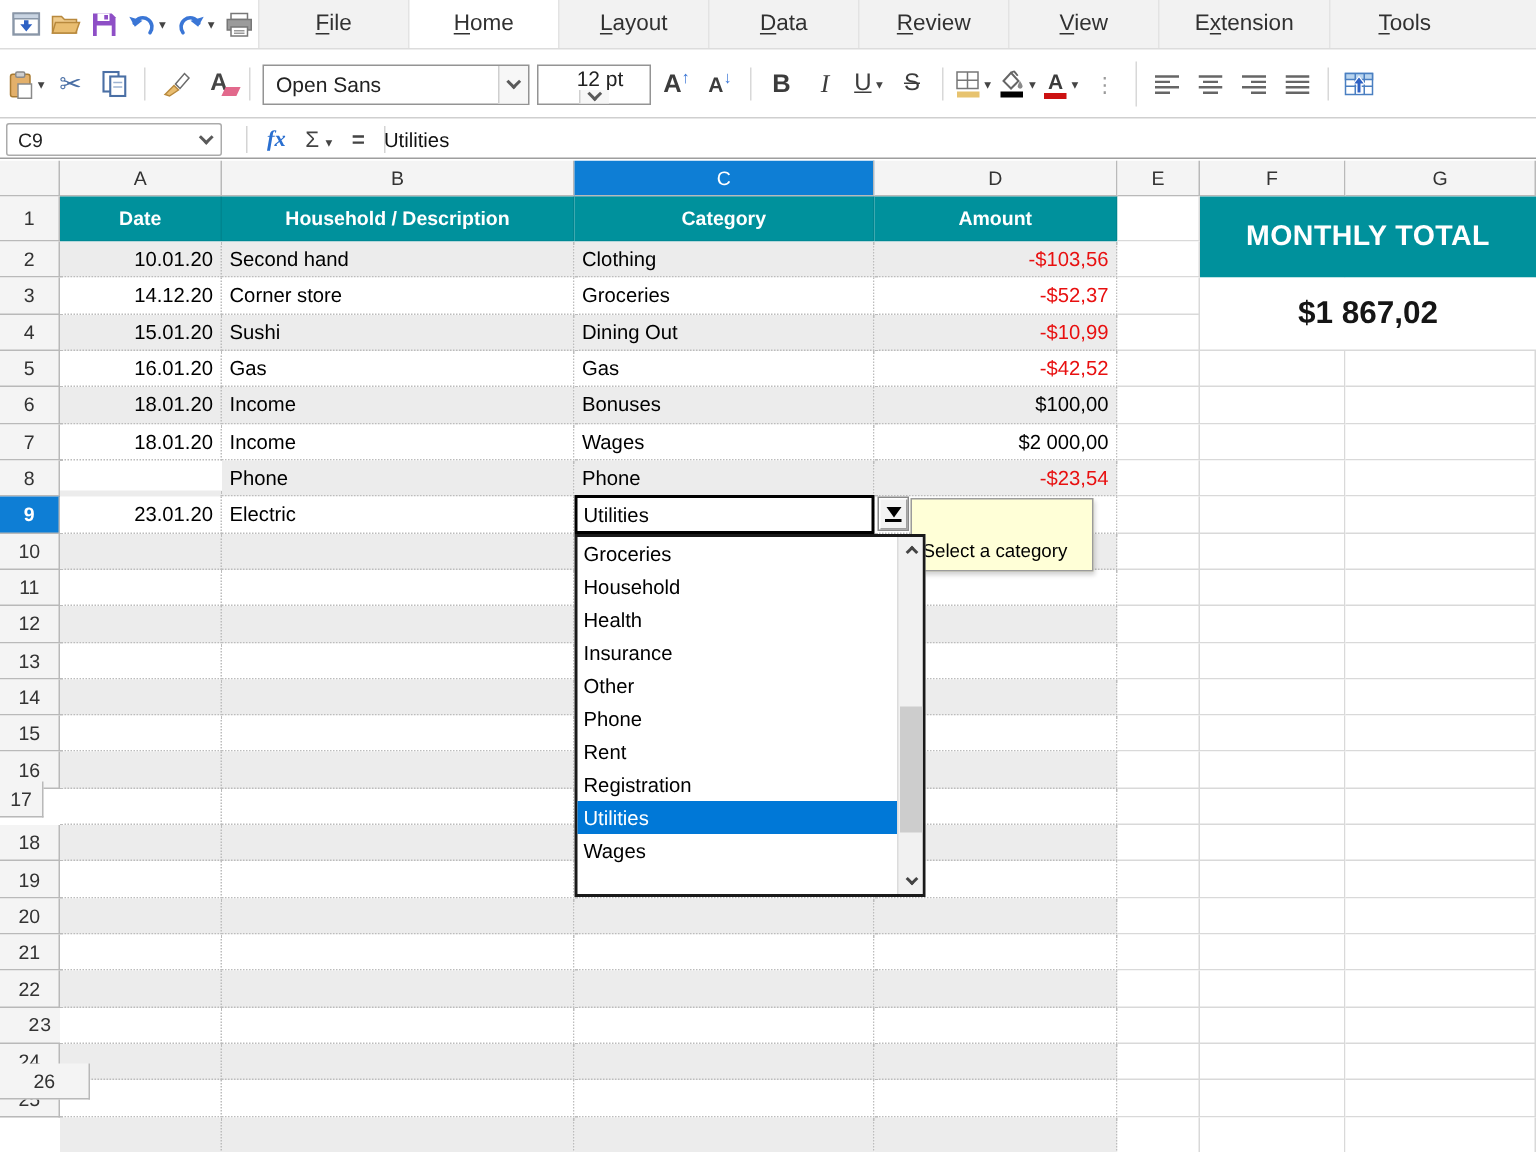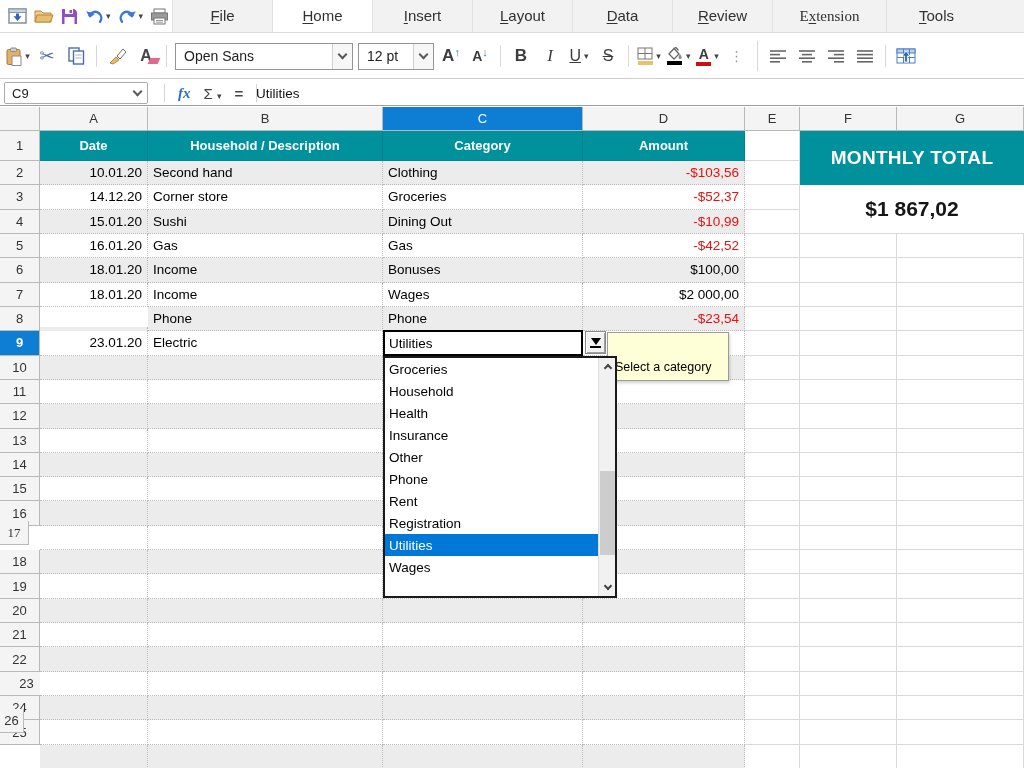--- a/index.html
+++ b/index.html
@@ -12,21 +12,21 @@
 
   
   .menubar{position:absolute;top:0;left:0;width:1024px;height:33px;background:#fff;
            border-bottom:1px solid #dcdcdc;display:flex;align-items:stretch;}
   .menu-icons{display:flex;align-items:center;padding-left:8px;gap:7px;width:172px;flex:none;background:#fff;}
   .mi{display:flex;align-items:center;justify-content:center;height:24px;}
   .mi .caret{font-size:9px;color:#444;margin-left:2px;}
   .menu-tabs{display:flex;flex:1;background:#f2f2f2;}
   .menu-tab{width:100px;flex:none;text-align:center;line-height:32px;font-size:15px;color:#313131;
             border-left:1px solid #e3e3e3;cursor:default;}
-  .menu-tab.wide{width:114px;font-family:Liberation Serif, serif;}
+  .menu-tab.wide{width:114px;}
   .menu-tab.active{background:#fff;}
   .menu-tab u{text-underline-offset:2px;}
 
   
   .toolbar{position:absolute;top:34px;left:0;width:1024px;height:45px;background:#fff;
            border-bottom:1px solid #cfcfcf;display:flex;align-items:center;padding:0 6px;gap:5px;}
   .tbtn{display:flex;align-items:center;justify-content:center;height:30px;min-width:24px;color:#3c3c3c;}
   .tbtn .caret{font-size:9px;color:#444;margin-left:3px;}
   .tsep{width:1px;height:22px;background:#d8d8d8;margin:0 3px;flex:none;}
   .combo{height:27px;border:1px solid #949494;background:#fff;display:flex;align-items:center;flex:none;}
@@ -150,24 +150,24 @@
         <rect x="1.5" y="5" width="16" height="7" fill="#9b9b9b" stroke="#777"></rect>
         <rect x="4" y="10" width="11" height="6" fill="#fff" stroke="#777"></rect>
         <line x1="6" y1="12.5" x2="13" y2="12.5" stroke="#999"></line>
         <line x1="6" y1="14.2" x2="13" y2="14.2" stroke="#999"></line>
       </svg>
     </div>
   </div>
   <div class="menu-tabs">
       <div class="menu-tab"><u>F</u>ile</div>
       <div class="menu-tab active"><u>H</u>ome</div>
-      <div class="menu-tab"><u>I</u>nsert</div>
       <div class="menu-tab"><u>L</u>ayout</div>
       <div class="menu-tab"><u>D</u>ata</div>
       <div class="menu-tab"><u>R</u>eview</div>
+      <div class="menu-tab"><u>V</u>iew</div>
       <div class="menu-tab wide">E<u>x</u>tension</div>
       <div class="menu-tab"><u>T</u>ools</div>
     </div>
 </div>
 
 <div class="toolbar">
   <div class="tbtn">
     <svg width="16" height="19" viewBox="0 0 16 19">
       <rect x="1" y="2.5" width="13" height="15" rx="1.5" fill="#E3B06B" stroke="#A87B33"></rect>
       <rect x="4.5" y="1" width="6" height="3.5" rx="1" fill="#cfcfcf" stroke="#8a8a8a"></rect>
@@ -199,21 +199,21 @@
       <span class="pink"></span>
     </span>
   </div>
   <div class="tsep"></div>
   <div class="combo" style="width:178px;">
     <span class="val">Open Sans</span>
     <span class="chevbox">
         <span class="chev"></span>
       </span>
   </div>
-  <div class="combo" style="width:76px;">
+  <div class="combo" style="width:76px;flex-direction:column;">
     <span class="val">12 pt</span>
     <span class="chevbox">
         <span class="chev"></span>
       </span>
   </div>
   <div class="tbtn">
     <span style="font-size:17px;font-weight:bold;">A</span>
     <span class="fs-arrow">↑</span>
   </div>
   <div class="tbtn">
@@ -464,21 +464,21 @@
       <div class="cell plain" style="left: 800px; top: 370.16px; width: 97px; height: 24.32px;"></div>
       <div class="cell plain" style="left: 897px; top: 370.16px; width: 127px; height: 24.32px;"></div>
       <div class="rhdr" style="left: 0px; top: 394.48px; width: 40px; height: 24.32px;">16</div>
       <div class="cell band r" style="left: 40px; top: 394.48px; width: 108px; height: 24.32px;"></div>
       <div class="cell band l" style="left: 148px; top: 394.48px; width: 235px; height: 24.32px;"></div>
       <div class="cell band l" style="left: 383px; top: 394.48px; width: 200px; height: 24.32px;"></div>
       <div class="cell band r" style="left: 583px; top: 394.48px; width: 162px; height: 24.32px;"></div>
       <div class="cell plain" style="left: 745px; top: 394.48px; width: 55px; height: 24.32px;"></div>
       <div class="cell plain" style="left: 800px; top: 394.48px; width: 97px; height: 24.32px;"></div>
       <div class="cell plain" style="left: 897px; top: 394.48px; width: 127px; height: 24.32px;"></div>
-      <div class="rhdr" style="left: 0px; top: 414px; width: 29px; height: 24.32px; font-family: Liberation Serif, serif;">17</div>
+      <div class="rhdr" style="left: 0px; top: 414px; width: 29px; height: 24.32px;">17</div>
       <div class="cell r" style="left: 40px; top: 418.8px; width: 108px; height: 24.32px;"></div>
       <div class="cell l" style="left: 148px; top: 418.8px; width: 235px; height: 24.32px;"></div>
       <div class="cell l" style="left: 383px; top: 418.8px; width: 200px; height: 24.32px;"></div>
       <div class="cell r" style="left: 583px; top: 418.8px; width: 162px; height: 24.32px;"></div>
       <div class="cell plain" style="left: 745px; top: 418.8px; width: 55px; height: 24.32px;"></div>
       <div class="cell plain" style="left: 800px; top: 418.8px; width: 97px; height: 24.32px;"></div>
       <div class="cell plain" style="left: 897px; top: 418.8px; width: 127px; height: 24.32px;"></div>
       <div class="rhdr" style="left: 0px; top: 443.12px; width: 40px; height: 24.32px;">18</div>
       <div class="cell band r" style="left: 40px; top: 443.12px; width: 108px; height: 24.32px;"></div>
       <div class="cell band l" style="left: 148px; top: 443.12px; width: 235px; height: 24.32px;"></div>
@@ -512,21 +512,21 @@
       <div class="cell plain" style="left: 800px; top: 516.08px; width: 97px; height: 24.32px;"></div>
       <div class="cell plain" style="left: 897px; top: 516.08px; width: 127px; height: 24.32px;"></div>
       <div class="rhdr" style="left: 0px; top: 540.4px; width: 40px; height: 24.32px;">22</div>
       <div class="cell band r" style="left: 40px; top: 540.4px; width: 108px; height: 24.32px;"></div>
       <div class="cell band l" style="left: 148px; top: 540.4px; width: 235px; height: 24.32px;"></div>
       <div class="cell band l" style="left: 383px; top: 540.4px; width: 200px; height: 24.32px;"></div>
       <div class="cell band r" style="left: 583px; top: 540.4px; width: 162px; height: 24.32px;"></div>
       <div class="cell plain" style="left: 745px; top: 540.4px; width: 55px; height: 24.32px;"></div>
       <div class="cell plain" style="left: 800px; top: 540.4px; width: 97px; height: 24.32px;"></div>
       <div class="cell plain" style="left: 897px; top: 540.4px; width: 127px; height: 24.32px;"></div>
-      <div class="rhdr" style="left: 0px; top: 564.72px; width: 54px; height: 24.32px;">23</div>
+      <div class="rhdr" style="left: 0px; top: 564.72px; width: 54px; height: 24.32px; font-family: Liberation Mono, monospace;">23</div>
       <div class="cell r" style="left: 40px; top: 564.72px; width: 108px; height: 24.32px;"></div>
       <div class="cell l" style="left: 148px; top: 564.72px; width: 235px; height: 24.32px;"></div>
       <div class="cell l" style="left: 383px; top: 564.72px; width: 200px; height: 24.32px;"></div>
       <div class="cell r" style="left: 583px; top: 564.72px; width: 162px; height: 24.32px;"></div>
       <div class="cell plain" style="left: 745px; top: 564.72px; width: 55px; height: 24.32px;"></div>
       <div class="cell plain" style="left: 800px; top: 564.72px; width: 97px; height: 24.32px;"></div>
       <div class="cell plain" style="left: 897px; top: 564.72px; width: 127px; height: 24.32px;"></div>
       <div class="rhdr" style="left: 0px; top: 589.04px; width: 40px; height: 24.32px;">24</div>
       <div class="cell band r" style="left: 40px; top: 589.04px; width: 108px; height: 24.32px;"></div>
       <div class="cell band l" style="left: 148px; top: 589.04px; width: 235px; height: 24.32px;"></div>
@@ -536,21 +536,21 @@
       <div class="cell plain" style="left: 800px; top: 589.04px; width: 97px; height: 24.32px;"></div>
       <div class="cell plain" style="left: 897px; top: 589.04px; width: 127px; height: 24.32px;"></div>
       <div class="rhdr" style="left: 0px; top: 613.36px; width: 40px; height: 24.32px;">25</div>
       <div class="cell r" style="left: 40px; top: 613.36px; width: 108px; height: 24.32px;"></div>
       <div class="cell l" style="left: 148px; top: 613.36px; width: 235px; height: 24.32px;"></div>
       <div class="cell l" style="left: 383px; top: 613.36px; width: 200px; height: 24.32px;"></div>
       <div class="cell r" style="left: 583px; top: 613.36px; width: 162px; height: 24.32px;"></div>
       <div class="cell plain" style="left: 745px; top: 613.36px; width: 55px; height: 24.32px;"></div>
       <div class="cell plain" style="left: 800px; top: 613.36px; width: 97px; height: 24.32px;"></div>
       <div class="cell plain" style="left: 897px; top: 613.36px; width: 127px; height: 24.32px;"></div>
-      <div class="rhdr" style="left: 0px; top: 602px; width: 24px; height: 24.32px;">26</div>
+      <div class="rhdr" style="left: 0px; top: 602px; width: 60px; height: 24.32px;">26</div>
       <div class="cell band r" style="left: 40px; top: 637.68px; width: 108px; height: 24.32px;"></div>
       <div class="cell band l" style="left: 148px; top: 637.68px; width: 235px; height: 24.32px;"></div>
       <div class="cell band l" style="left: 383px; top: 637.68px; width: 200px; height: 24.32px;"></div>
       <div class="cell band r" style="left: 583px; top: 637.68px; width: 162px; height: 24.32px;"></div>
       <div class="cell plain" style="left: 745px; top: 637.68px; width: 55px; height: 24.32px;"></div>
       <div class="cell plain" style="left: 800px; top: 637.68px; width: 97px; height: 24.32px;"></div>
       <div class="cell plain" style="left: 897px; top: 637.68px; width: 127px; height: 24.32px;"></div>
     </div>
 
   <div class="total-hdr">MONTHLY TOTAL</div>

